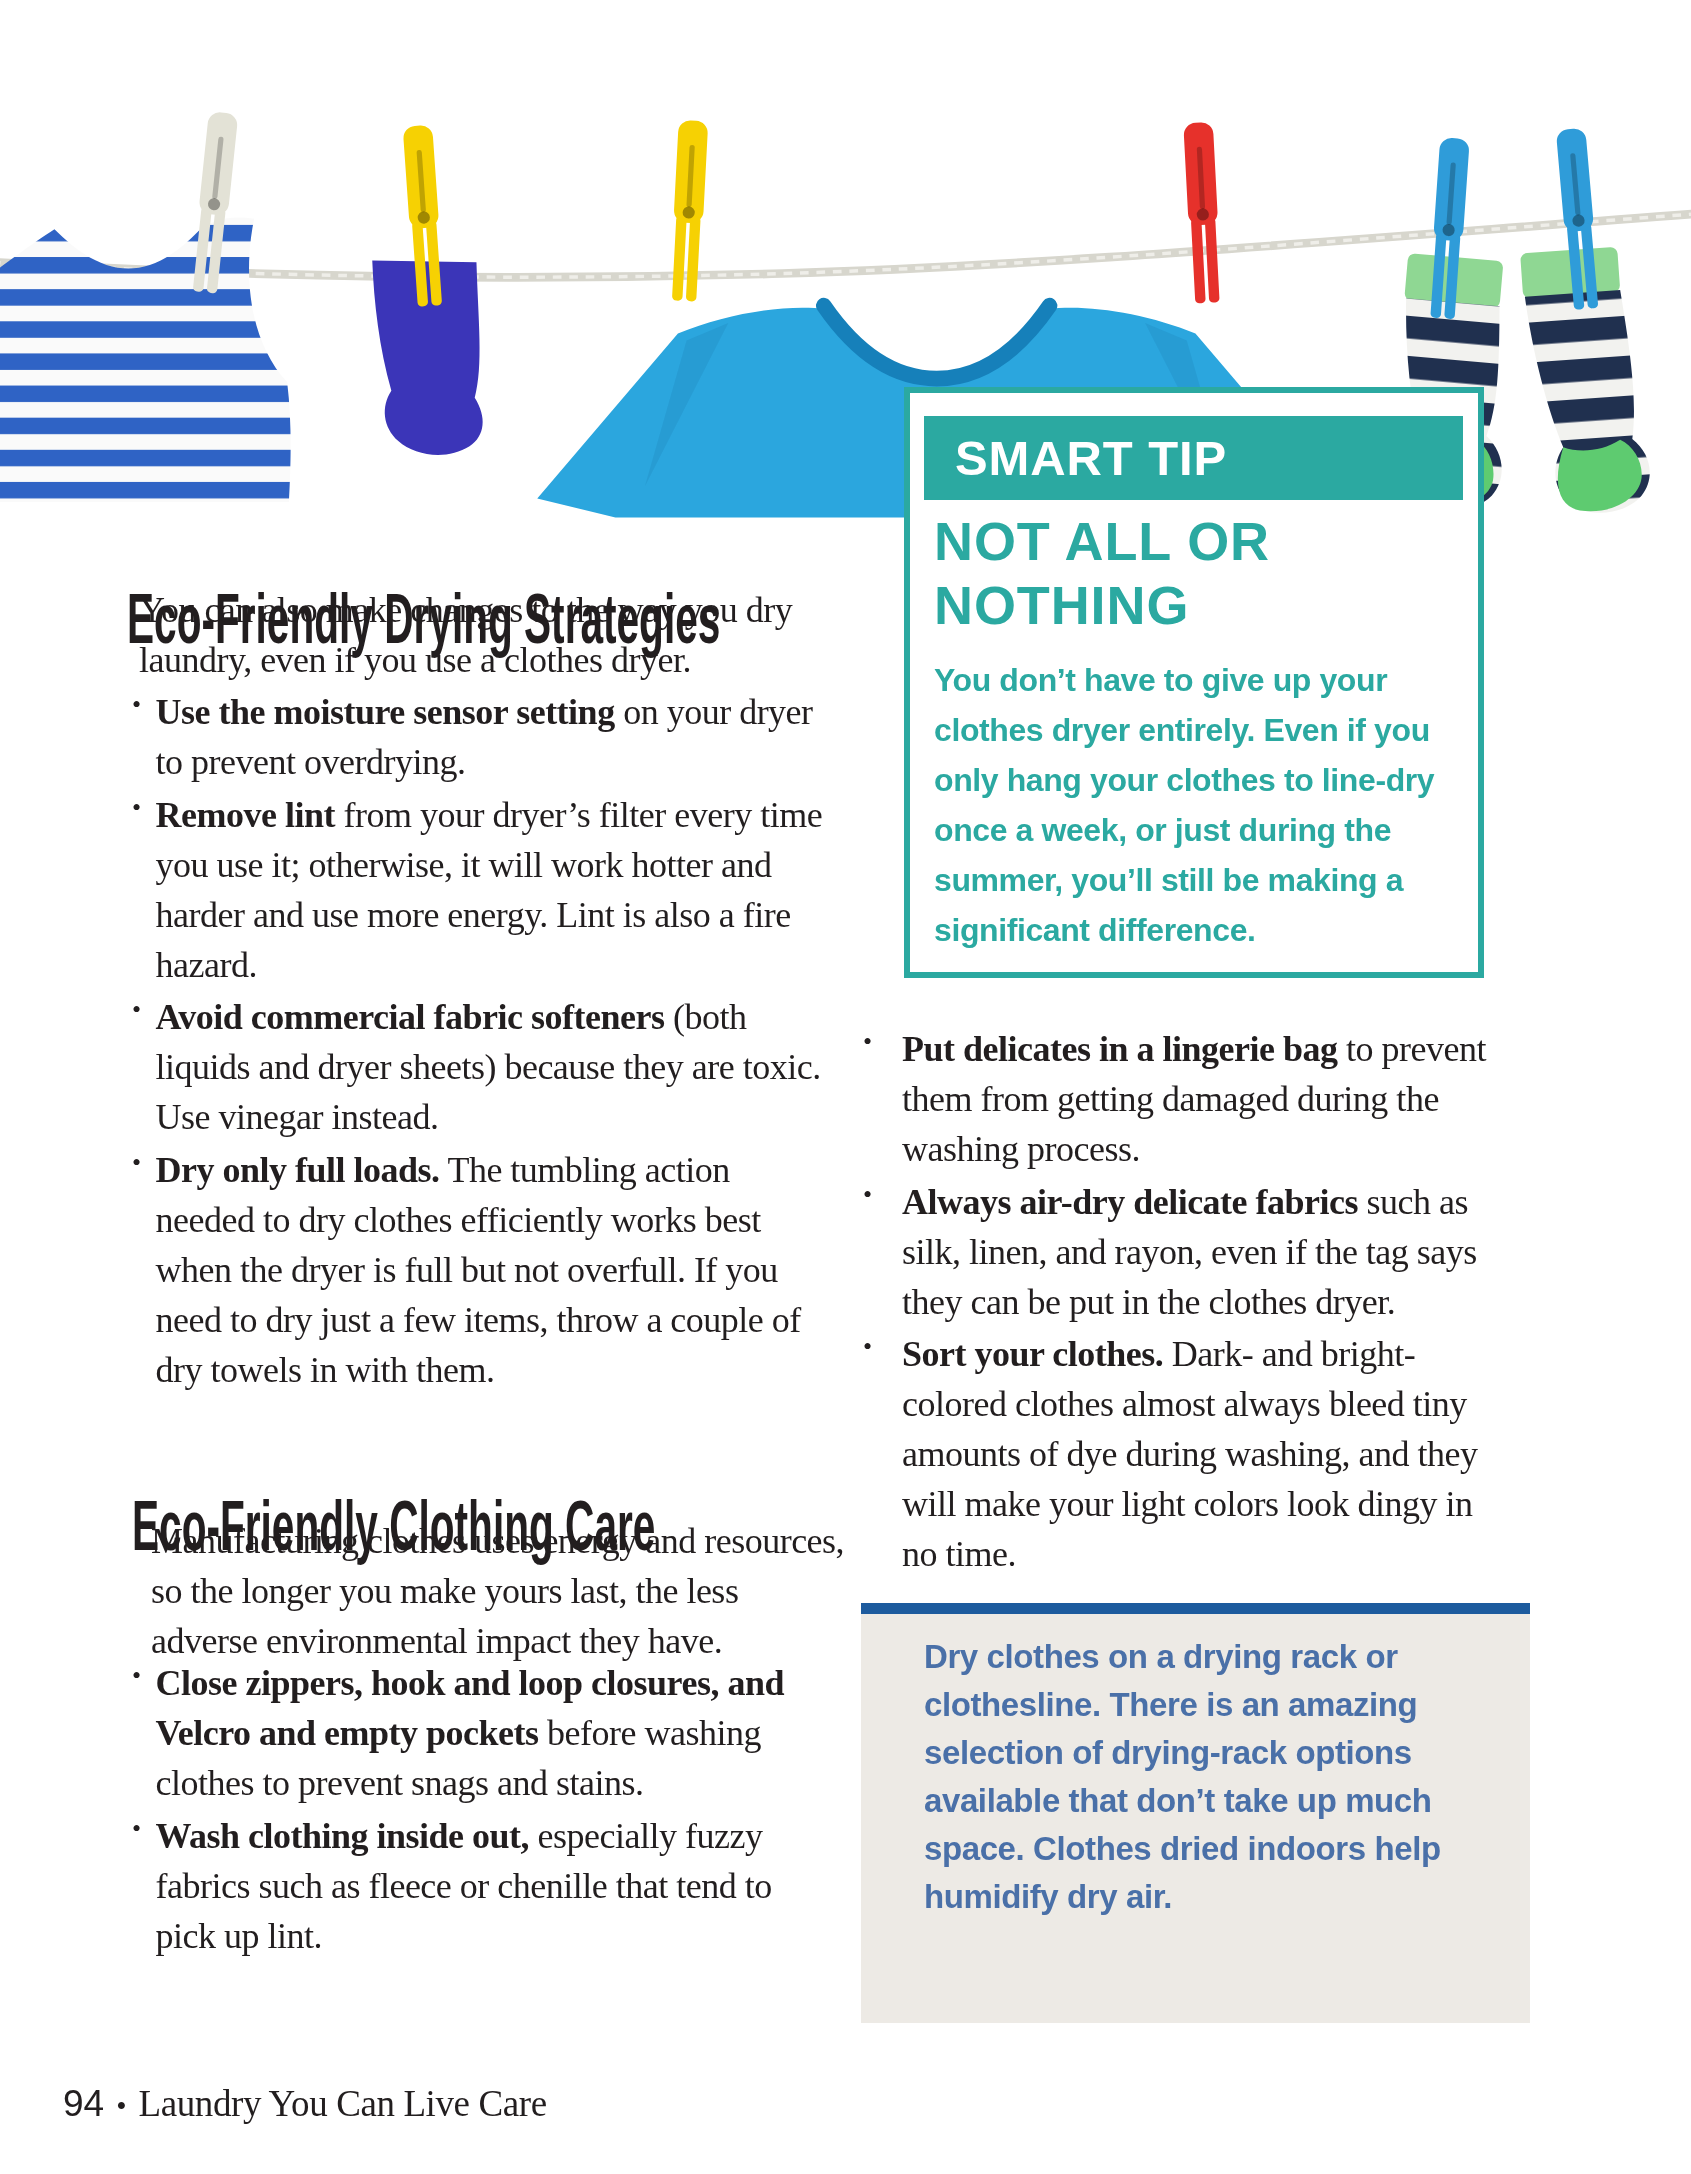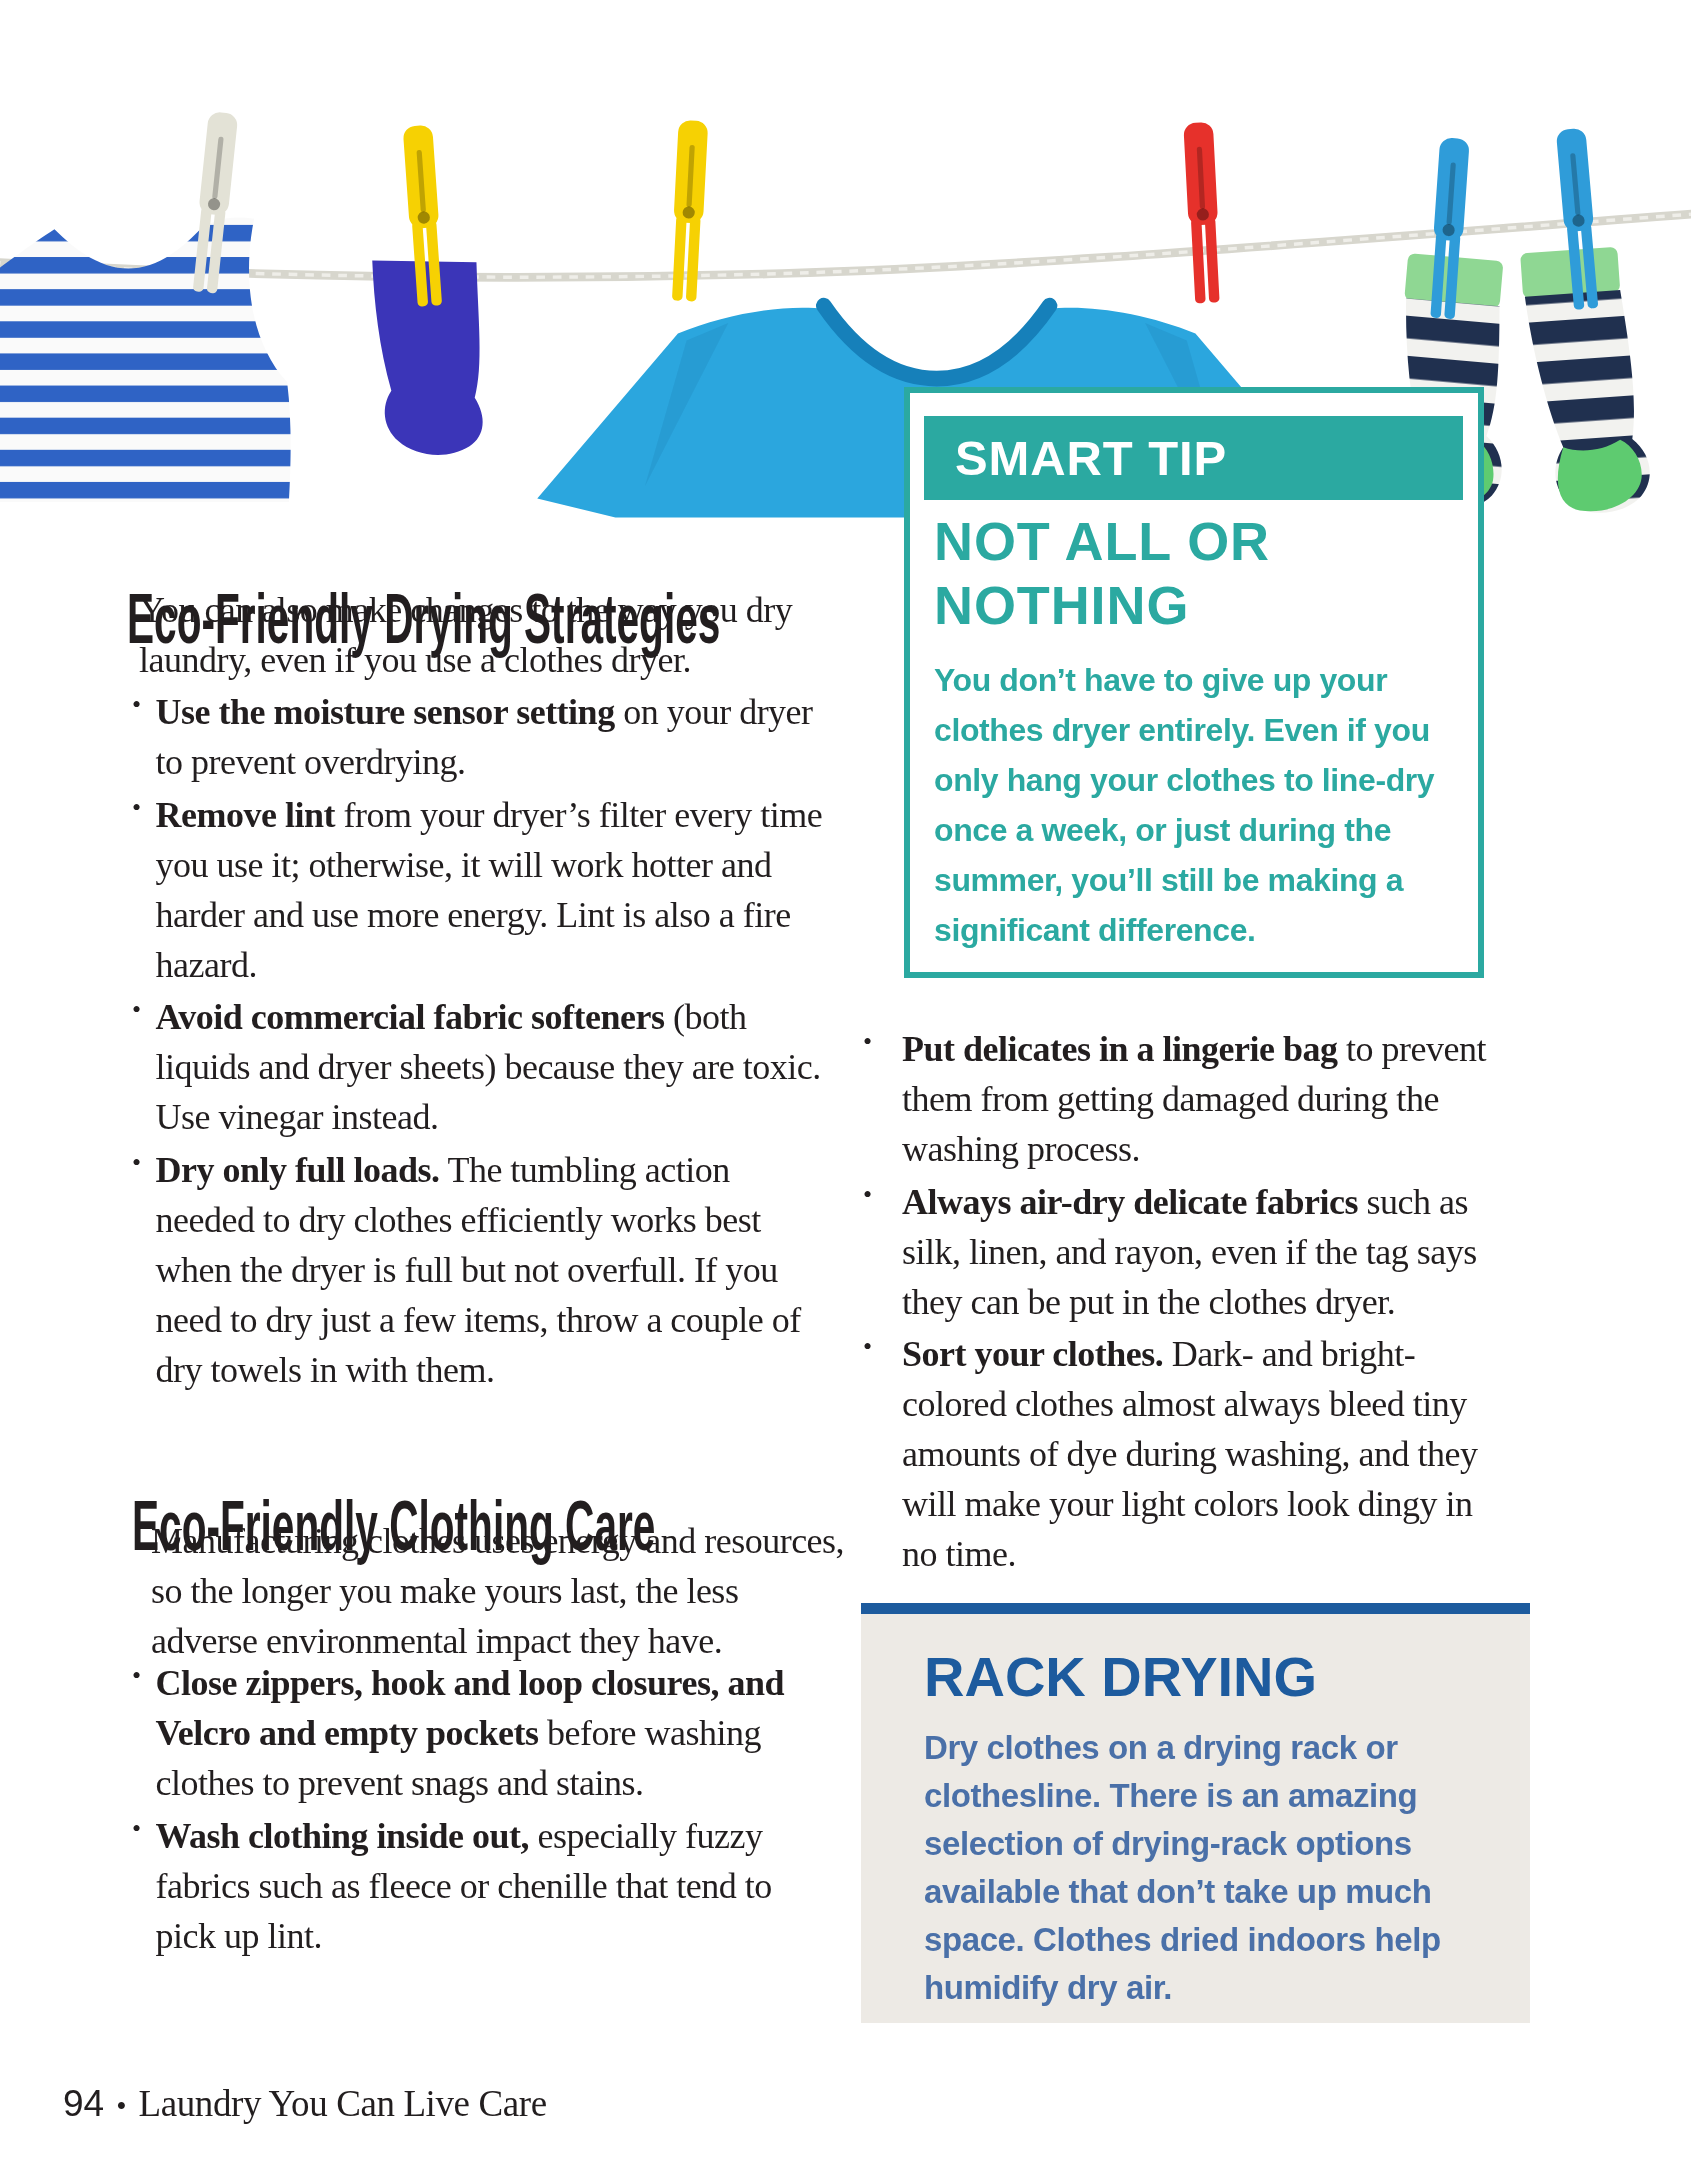--- a/index.html
+++ b/index.html
@@ -176,21 +176,20 @@
       <span class="dot">•</span>
       <span class="blead">Always air-dry delicate fabrics</span><span> such as silk, linen, and rayon, even if the tag says they can be put in the clothes dryer.</span>
     </li>
     <li>
       <span class="dot">•</span>
       <span class="blead">Sort your clothes.</span><span> Dark- and bright-colored clothes almost always bleed tiny amounts of dye during washing, and they will make your light colors look dingy in no time.</span>
     </li>
   </ul>
 
   <div id="rack-box">
-    <div id="rack-head">RACK DRYING</div>
     <div id="rack-body">Dry clothes on a drying rack or clothesline. There is an amazing selection of drying-rack options available that don’t take up much space. Clothes dried indoors help humidify dry air.</div>
   </div>
 
   <div class="abs" id="footer">
     <span class="num">94</span>
     <span class="sep">•</span>
     <span class="bk">Laundry You Can Live Care</span>
   </div>
 
 </div>

